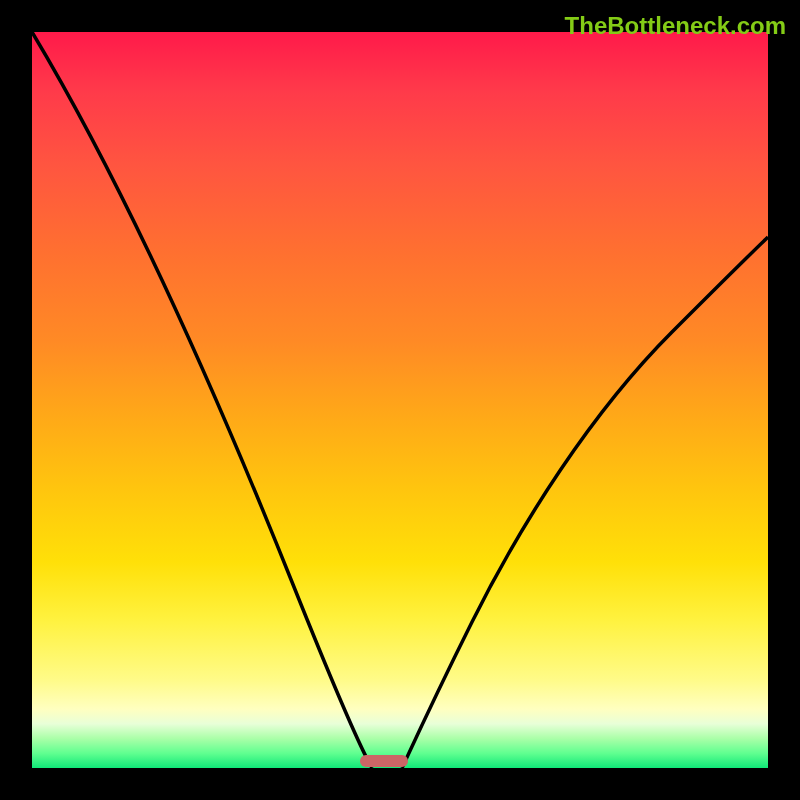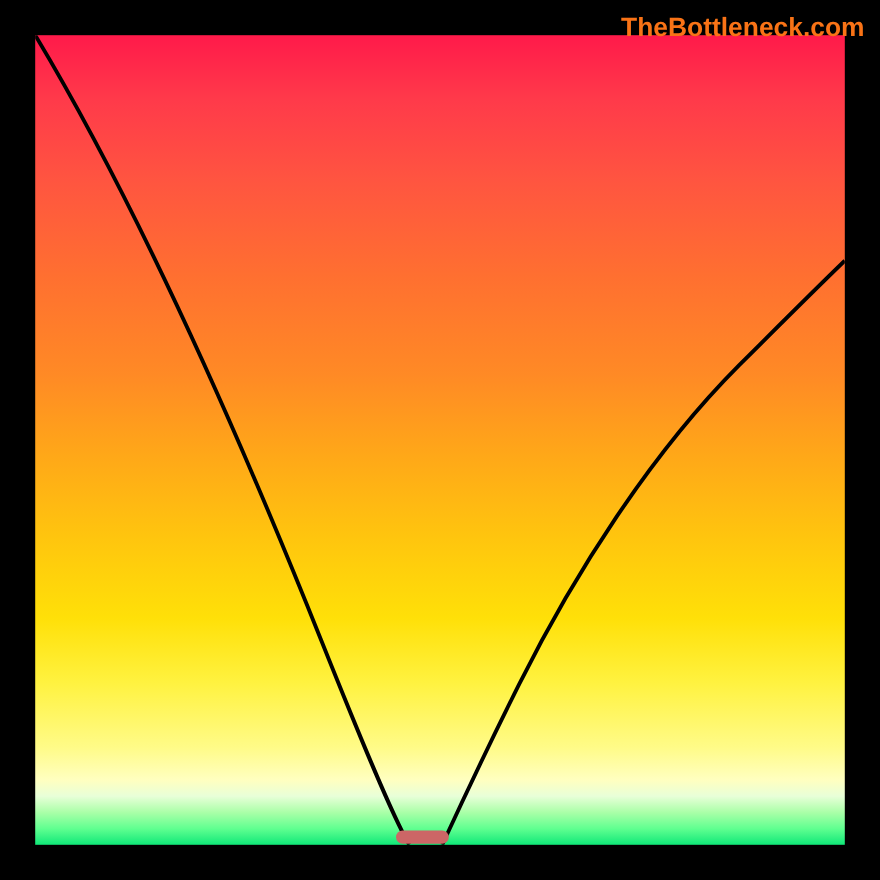--- a/index.html
+++ b/index.html
@@ -45,21 +45,21 @@
         #10e878 100%
       );
     }
     .watermark {
       position: absolute;
       top: 12px;
       right: 14px;
       font-family: Arial, sans-serif;
       font-size: 24px;
       font-weight: bold;
-      color: #f97316;
+      color: #84cc16;
       z-index: 10;
     }
     .curve-svg {
       position: absolute;
       left: 0;
       top: 0;
       width: 100%;
       height: 100%;
       z-index: 5;
     }

